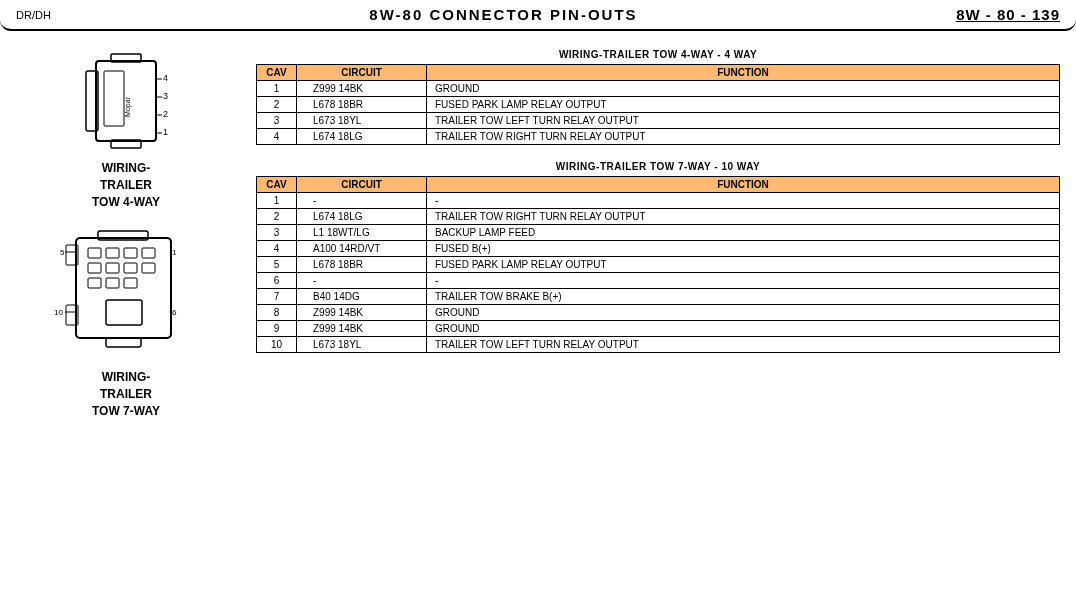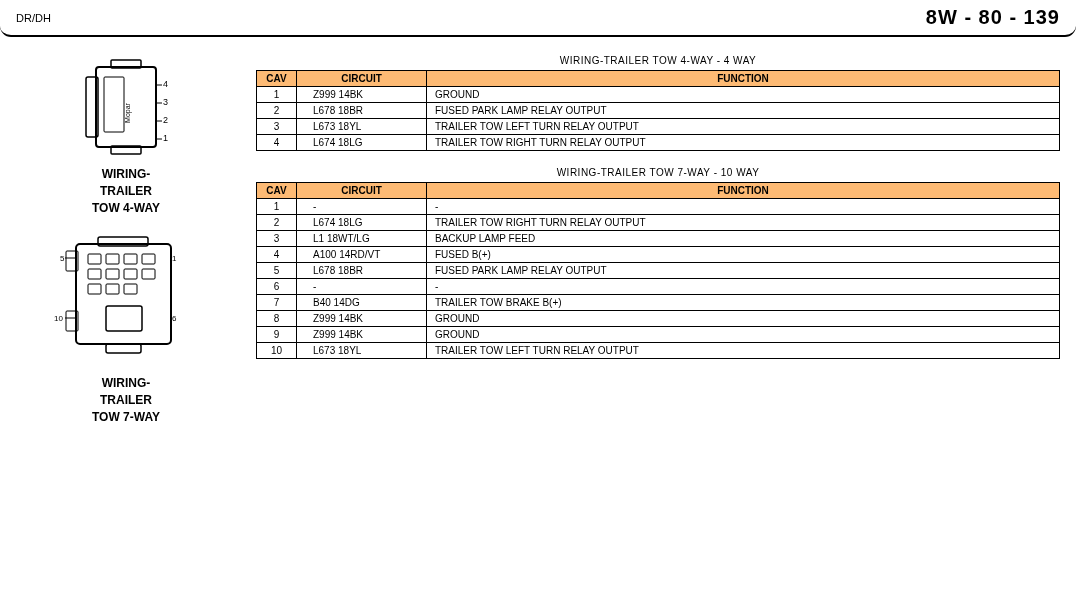--- a/index.html
+++ b/index.html
@@ -25,22 +25,23 @@
     }
     .header-center {
       font-weight: bold;
       font-size: 15px;
       letter-spacing: 2px;
       flex: 1;
       text-align: center;
     }
     .header-right {
       font-weight: bold;
-      font-size: 20px;
+      font-size: 15px;
       letter-spacing: 1px;
+      text-decoration: underline;
     }
 
     
     .main {
       display: flex;
       padding: 10px 16px;
       gap: 20px;
     }
 
     
@@ -77,21 +78,21 @@
     }
 
     .table-section {
       display: flex;
       flex-direction: column;
       align-items: center;
     }
 
     .table-title {
       font-size: 10px;
-      font-weight: normal;
+      font-weight: bold;
       margin-bottom: 4px;
       letter-spacing: 0.5px;
     }
 
     table {
       border-collapse: collapse;
       width: 100%;
     }
 
     th, td {
@@ -121,20 +122,21 @@
     
     svg {
       display: block;
     }
   </style>
 </head>
 <body>
 
 <div class="header">
   <span>DR/DH</span>
+  <span class="header-center">8W-80  CONNECTOR  PIN-OUTS</span>
   <span class="header-right">8W - 80 - 139</span>
 </div>
 
 <div class="main">
 
   <div class="diagrams">
 
     <div class="diagram-block">
       <svg width="120" height="105">
 

